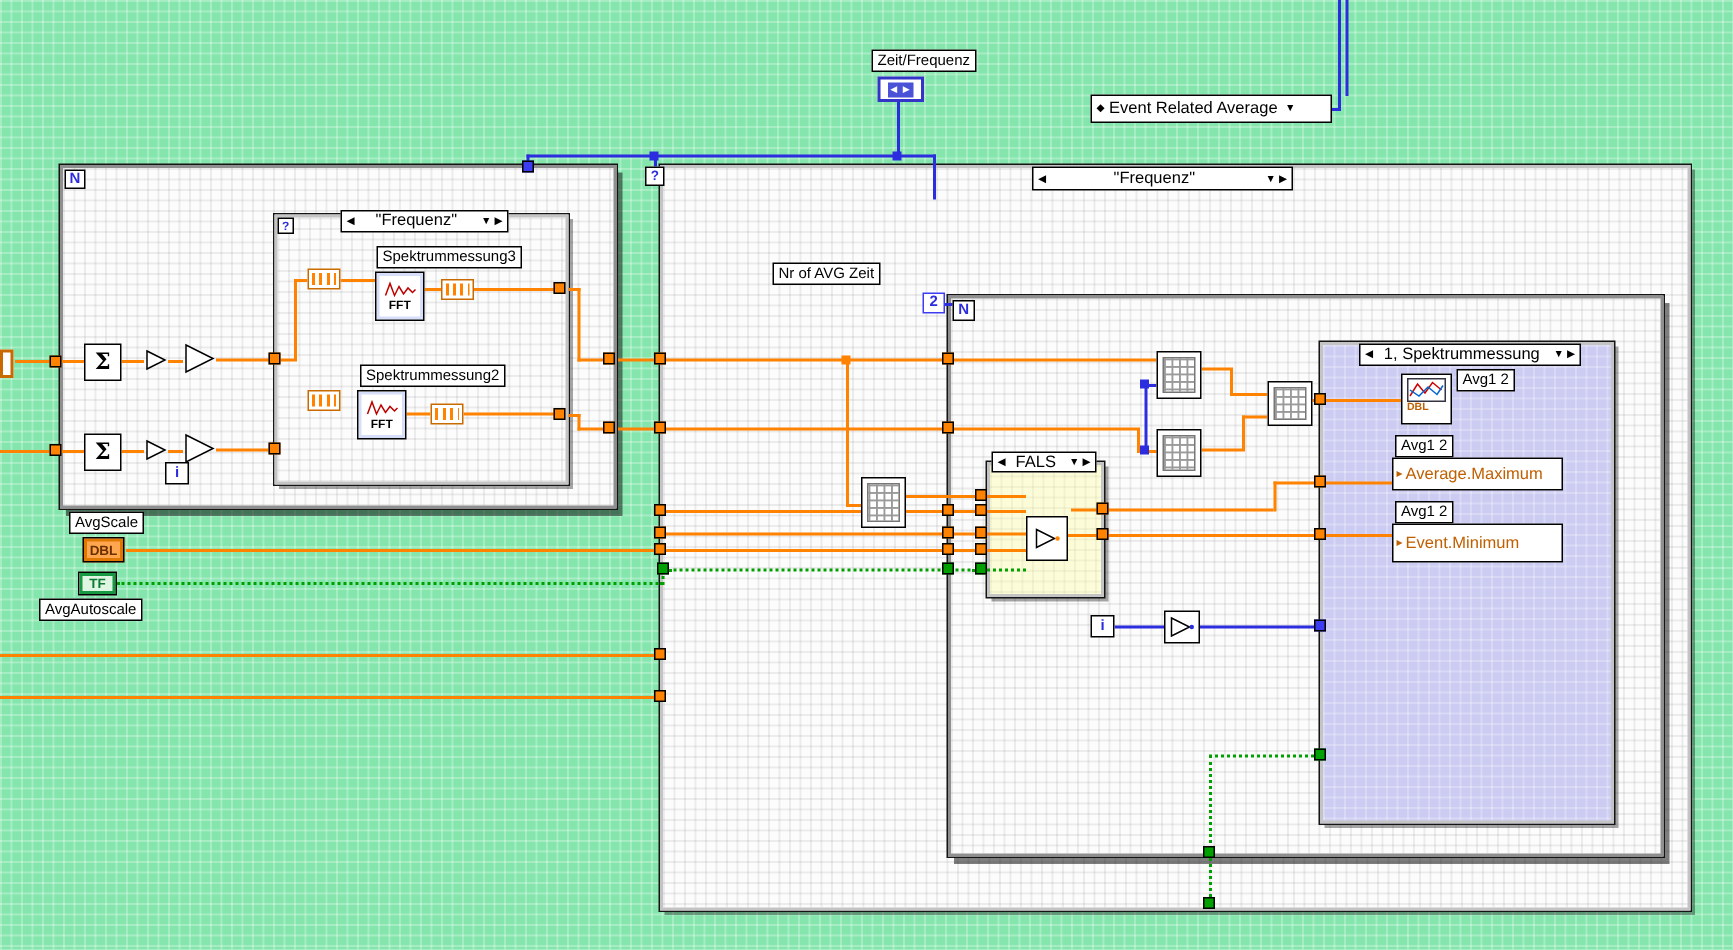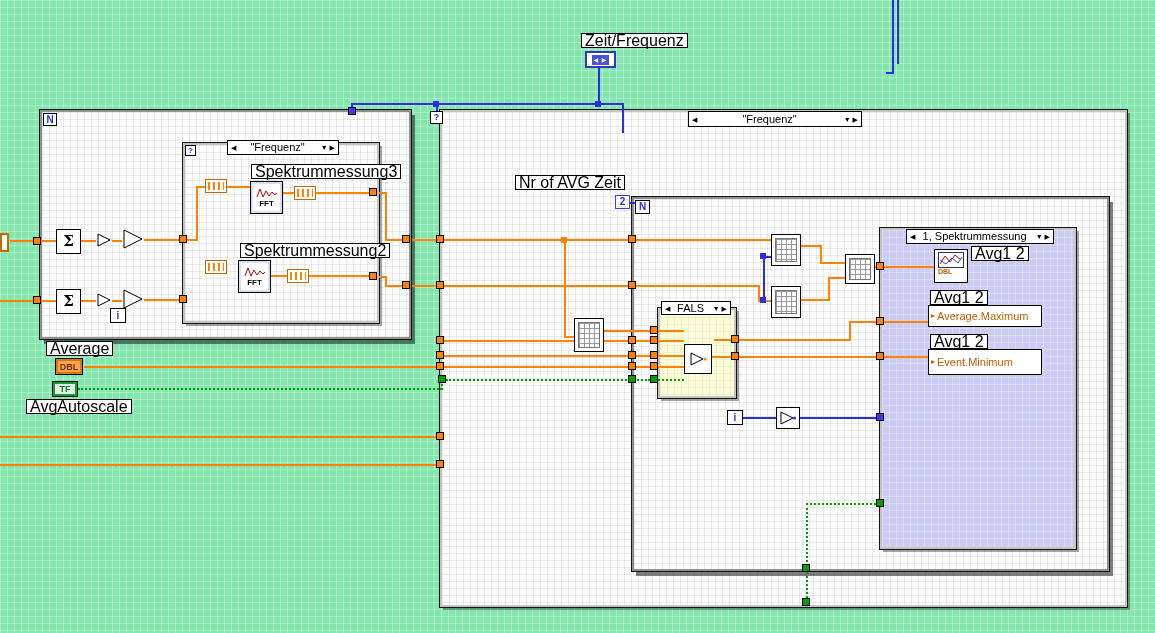--- a/index.html
+++ b/index.html
@@ -17,21 +17,21 @@
 .yellow{background:linear-gradient(rgba(120,120,80,.08) 1px,transparent 1px),
 linear-gradient(90deg,rgba(120,120,80,.08) 1px,transparent 1px),#fcfcd9;background-size:7px 7px}
 .w{position:absolute;z-index:2}
 .oh{height:2px;background:#ff8200}.ov{width:2px;background:#ff8200}
 .bh{height:2px;background:#2d2de0}.bv{width:2px;background:#2d2de0}
 .gh{height:0;border-top:2px dotted #00a000}.gv{width:0;border-left:2px dotted #00a000}
 .tun{position:absolute;width:8px;height:8px;border:1px solid #000;z-index:3}
 .t-o{background:#ff8200}.t-b{background:#3c3cf0}.t-g{background:#00a000}
 .dot{position:absolute;width:6px;height:6px;z-index:3}
 .d-o{background:#ff8200}.d-b{background:#2d2de0}
-.lbl{position:absolute;background:#fff;border:1px solid #000;font-size:16px;line-height:13px;padding:0 3px;white-space:nowrap;z-index:6}
+.lbl{position:absolute;background:#fff;border:1px solid #000;font-size:10px;line-height:13px;padding:0 3px;white-space:nowrap;z-index:6}
 .sel{position:absolute;background:#fff;border:1px solid #000;display:flex;align-items:center;font-size:11px;line-height:13px;z-index:6;padding:0 3px}
 .sel .ar{font-size:7px;line-height:1}
 .sel .mid{flex:1;text-align:center;white-space:nowrap}
 .sel .dn{font-size:7px;margin:0 2px;line-height:1}
 .term{position:absolute;background:#fff;border:1px solid #000;color:#2d2de0;font-weight:bold;font-size:10px;line-height:1;display:flex;align-items:center;justify-content:center;z-index:5}
 .node{position:absolute;background:#fff;border:1px solid #000;z-index:4;display:flex;align-items:center;justify-content:center}
 .tri{position:absolute;z-index:4}
 .oicon{position:absolute;border:1px solid #c96a00;background:#fff;z-index:4;padding:2px}
 .oicon i{display:block;width:100%;height:100%;background:repeating-linear-gradient(90deg,#ff8200 0 2px,rgba(0,0,0,0) 2px 5px)}
 .gicon{position:absolute;border:1px solid #000;background:#fff;z-index:4;padding:3px}
@@ -281,20 +281,25 @@
     <span class="pa">▸</span>
     <span>Event.Minimum</span>
   </div>
 
   <div class="dblc" style="left:55px;top:358px;width:28px;height:17px">DBL</div>
   <div class="tfc" style="left:52px;top:381px;width:26px;height:16px">TF</div>
 
   <div class="enumc" style="left:585px;top:51px;width:31px;height:17px">
       <i>◀ ▶</i>
     </div>
+  <div class="ring" style="left:727px;top:63px;width:161px;height:19px">
+    <span class="di">◆</span>
+    <span>Event Related Average</span>
+    <span class="dn">▼</span>
+  </div>
 
   <div class="sel" style="left:227px;top:140px;width:112px;height:15px">
     <span class="ar">◀</span>
     <span class="mid">"Frequenz"</span>
     <span class="dn">▼</span>
     <span class="ar">▶</span>
   </div>
   <div class="sel" style="left:688px;top:111px;width:174px;height:16px">
     <span class="ar">◀</span>
     <span class="mid">"Frequenz"</span>
@@ -311,19 +316,19 @@
     <span class="ar">◀</span>
     <span class="mid">FALS</span>
     <span class="dn">▼</span>
     <span class="ar">▶</span>
   </div>
 
   <div class="lbl" style="left:581px;top:33px">Zeit/Frequenz</div>
   <div class="lbl" style="left:251px;top:164px">Spektrummessung3</div>
   <div class="lbl" style="left:240px;top:243px">Spektrummessung2</div>
   <div class="lbl" style="left:515px;top:175px">Nr of AVG Zeit</div>
-  <div class="lbl" style="left:46px;top:341px">Average</div>
+  <div class="lbl" style="left:46px;top:341px">AvgScale</div>
   <div class="lbl" style="left:26px;top:399px">AvgAutoscale</div>
   <div class="lbl" style="left:971px;top:246px">Avg1 2</div>
   <div class="lbl" style="left:930px;top:290px">Avg1 2</div>
   <div class="lbl" style="left:930px;top:334px">Avg1 2</div>
 
 </div>
 
 </body></html>

